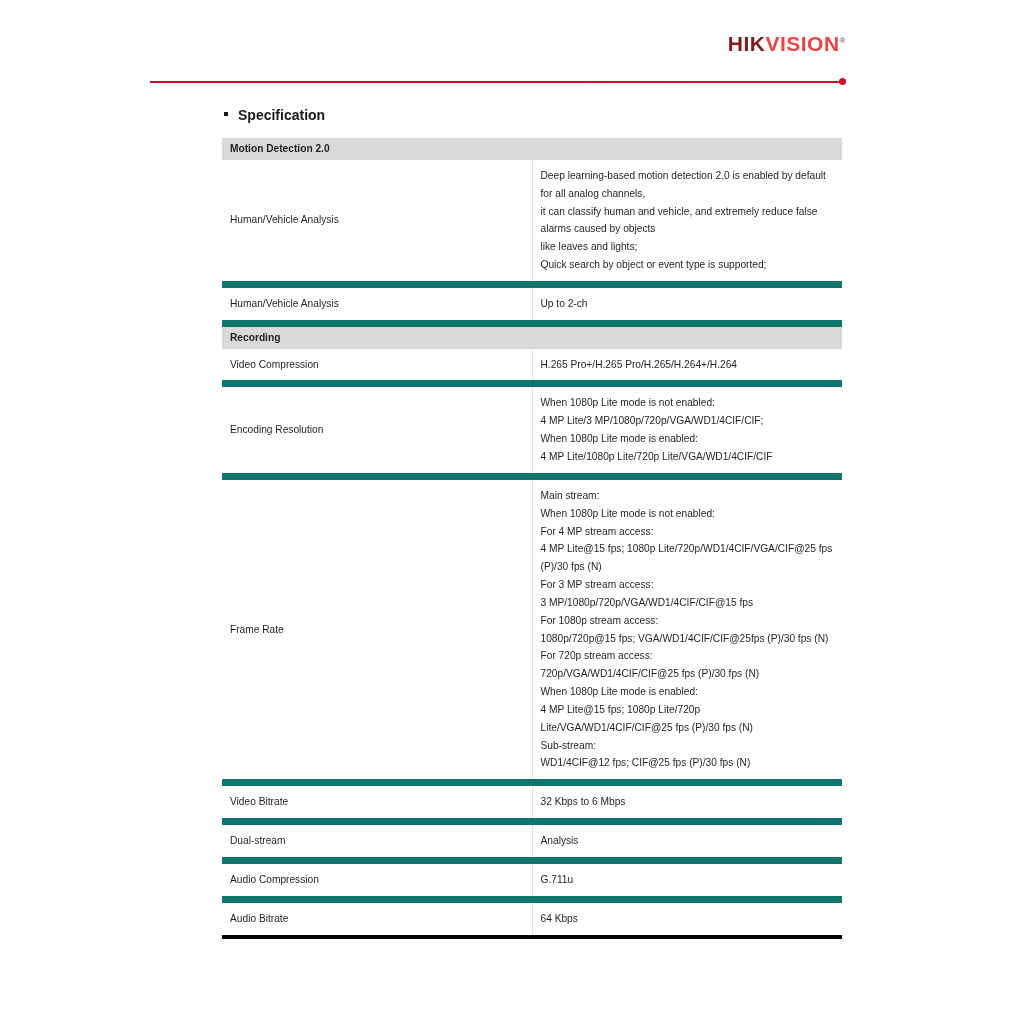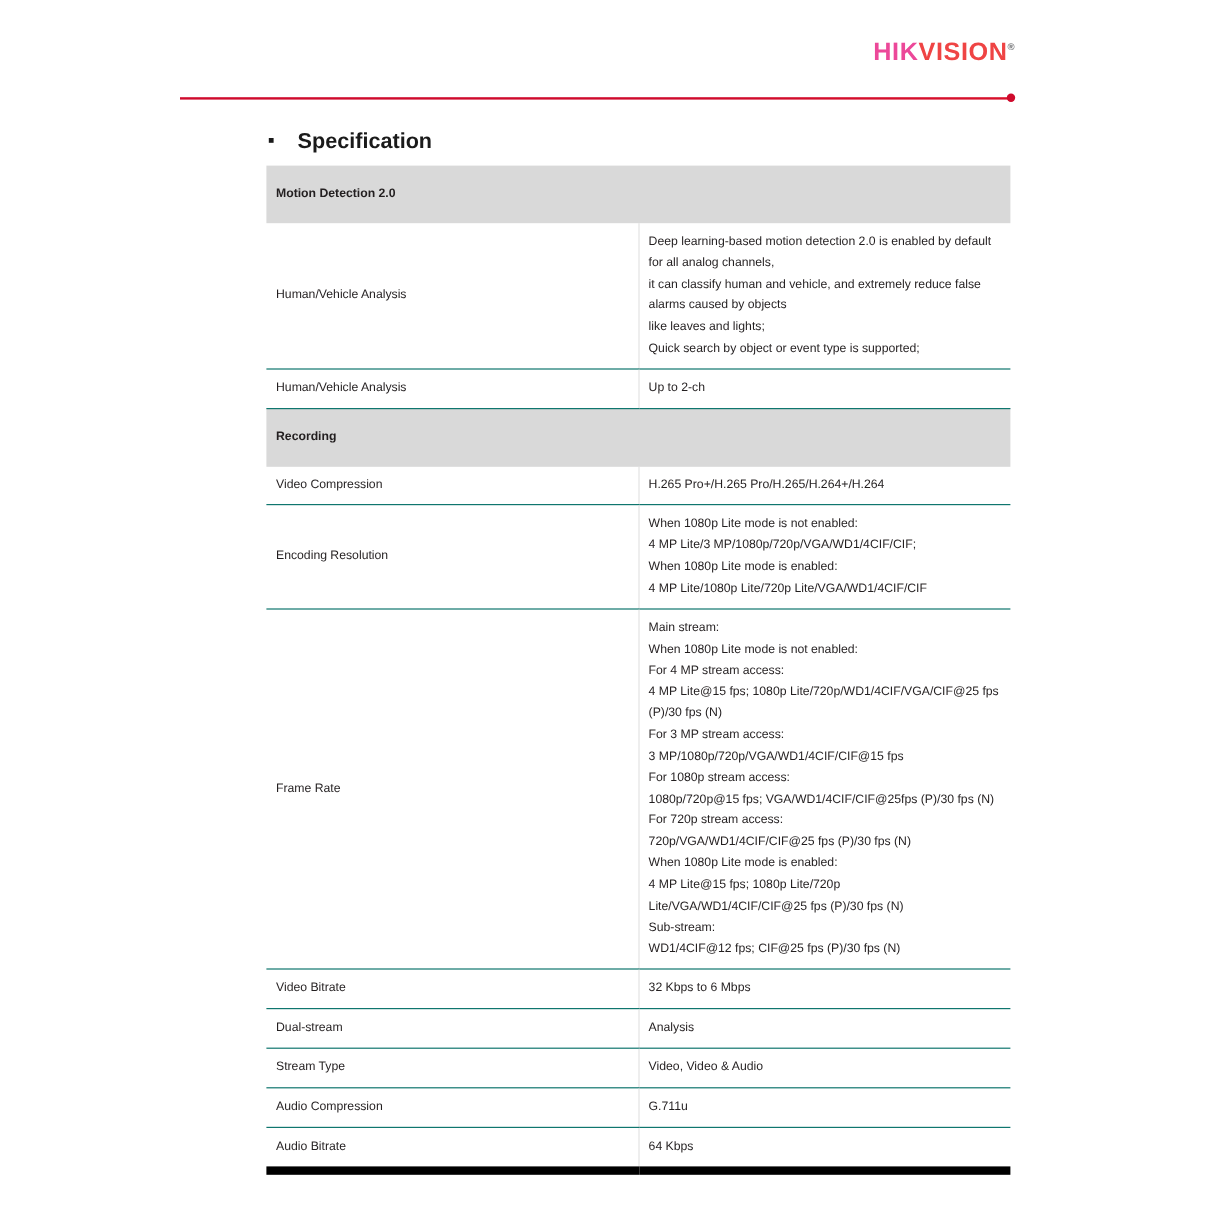--- a/index.html
+++ b/index.html
@@ -23,21 +23,21 @@
   }
   .logo {
     position: absolute;
     right: 178px;
     top: 32px;
     font-size: 21px;
     font-weight: bold;
     letter-spacing: 0.5px;
     white-space: nowrap;
   }
-  .logo .hik { color: #ec4899; }
+  .logo .hik { color: #7f1d1d; }
   .logo .vision { color: #ef4444; text-align: center; }
   .logo .tm {
     font-size: 8px;
     vertical-align: super;
     color: #6d6e71;
   }
   .rule-wrap {
     position: absolute;
     left: 150px;
     right: 178px;
@@ -60,26 +60,26 @@
     height: 7px;
     border-radius: 50%;
     background: #cf0a2c;
   }
 
   
   .section-title {
     position: absolute;
     left: 224px;
     top: 107px;
-    font-size: 18px;
+    font-size: 14px;
     font-weight: bold;
     color: #1a1a1a;
     display: flex;
     align-items: center;
-    gap: 20px;
+    gap: 10px;
   }
   .bullet {
     display: inline-block;
     width: 4px;
     height: 4px;
     background: #1a1a1a;
     margin-bottom: 2px;
   }
 
   
@@ -90,42 +90,42 @@
     width: 620px;
     border-collapse: collapse;
     font-size: 10.2px;
     color: #231f20;
     table-layout: fixed;
   }
   .spec-table td {
     vertical-align: middle;
     padding: 7px 8px;
     line-height: 1.75;
-    border-bottom: 1px solid #0f766e;
+    border-bottom: 7px solid #0f766e;
   }
   .spec-table tr.group td {
     background: #d9d9d9;
     font-weight: bold;
-    padding: 15px 8px;
+    padding: 2px 8px;
     border-bottom: none;
     font-size: 10.2px;
   }
   .col-label {
     width: 177px;
     border-right: 1px solid #e3e3e3;
   }
   .multi .col-label,
   .multi .col-value {
     vertical-align: middle;
   }
   .spec-table .col-value p {
     margin: 0;
   }
   .spec-table tr.last-row td {
-    border-bottom: 7px solid #000000;
+    border-bottom: 4px solid #000000;
   }
 </style>
 </head>
 <body>
 
 <div class="header">
   <div class="logo">
     <span class="hik">HIK</span><span class="vision">VISION</span><span class="tm">®</span>
   </div>
   <div class="rule-wrap">
@@ -202,26 +202,20 @@
           <p>32 Kbps to 6 Mbps</p>
         </td>
       </tr>
       <tr>
         <td class="col-label">Dual-stream</td>
         <td class="col-value">
           <p>Analysis</p>
         </td>
       </tr>
       <tr>
-        <td class="col-label">Stream Type</td>
-        <td class="col-value">
-          <p>Video, Video &amp; Audio</p>
-        </td>
-      </tr>
-      <tr>
         <td class="col-label">Audio Compression</td>
         <td class="col-value">
           <p>G.711u</p>
         </td>
       </tr>
       <tr class=" last-row">
         <td class="col-label">Audio Bitrate</td>
         <td class="col-value">
           <p>64 Kbps</p>
         </td>

